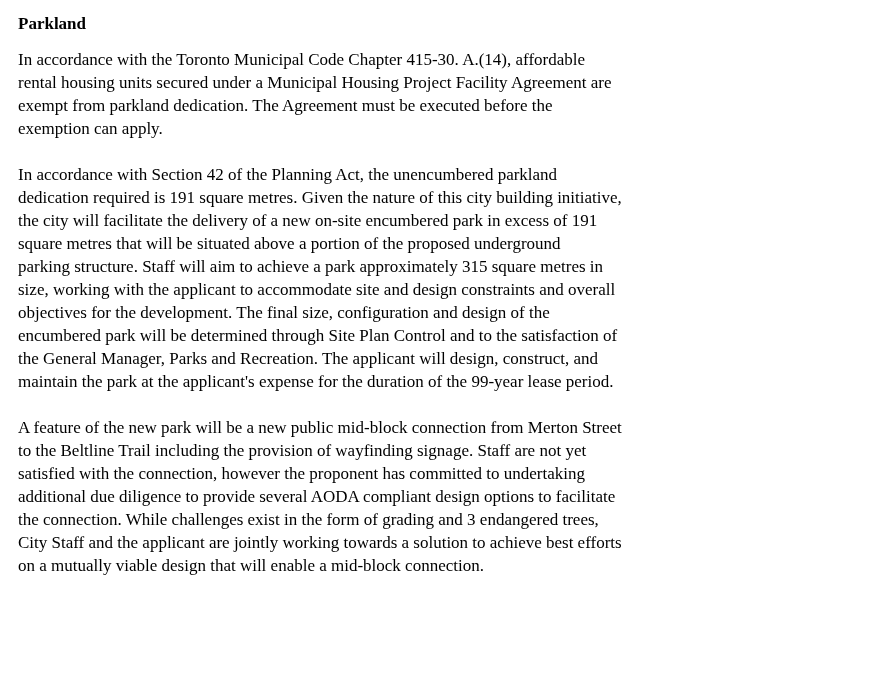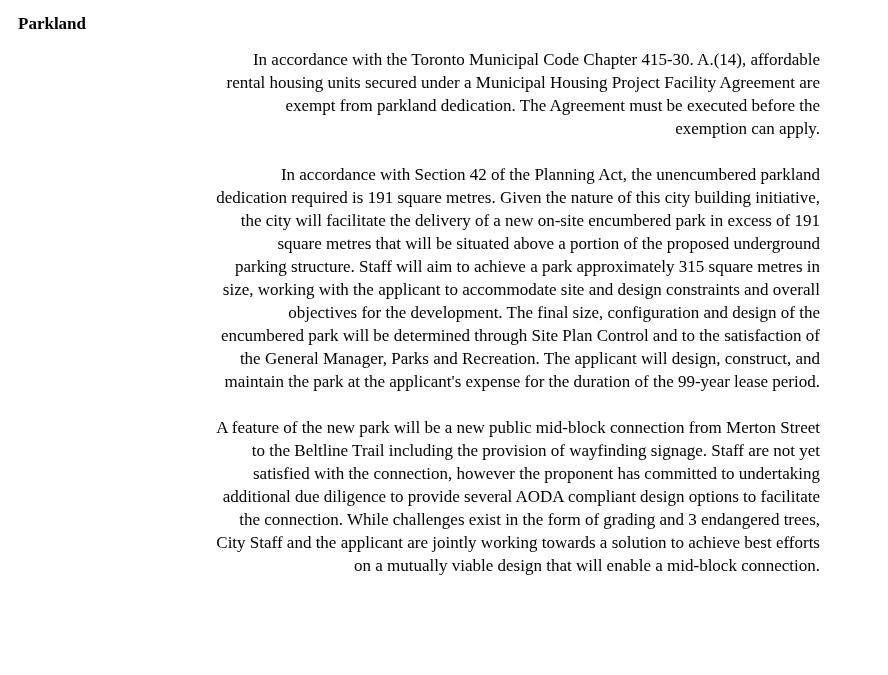--- a/index.html
+++ b/index.html
@@ -25,21 +25,20 @@
   }
   .doc-heading {
     font-size: 17px;
     line-height: 23px;
     font-weight: bold;
     margin: 0 0 13px 0;
   }
   .doc-para {
     margin: 0 0 23px 0;
     white-space: pre-line; 
-    text-align: right;
   }
 </style>
 </head>
 <body>
 
 <div class="doc">
   <h1 class="doc-heading">Parkland</h1>
 
   <p class="doc-para">In accordance with the Toronto Municipal Code Chapter 415-30. A.(14), affordable
 rental housing units secured under a Municipal Housing Project Facility Agreement are

